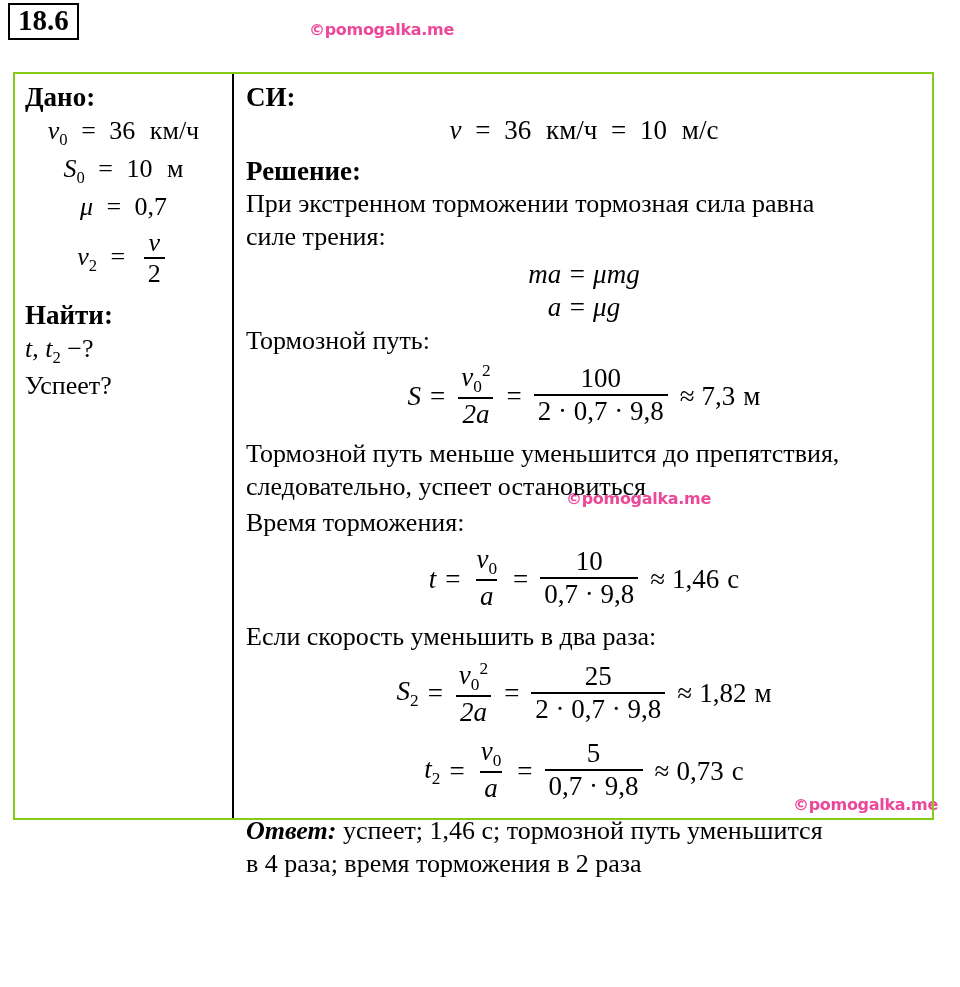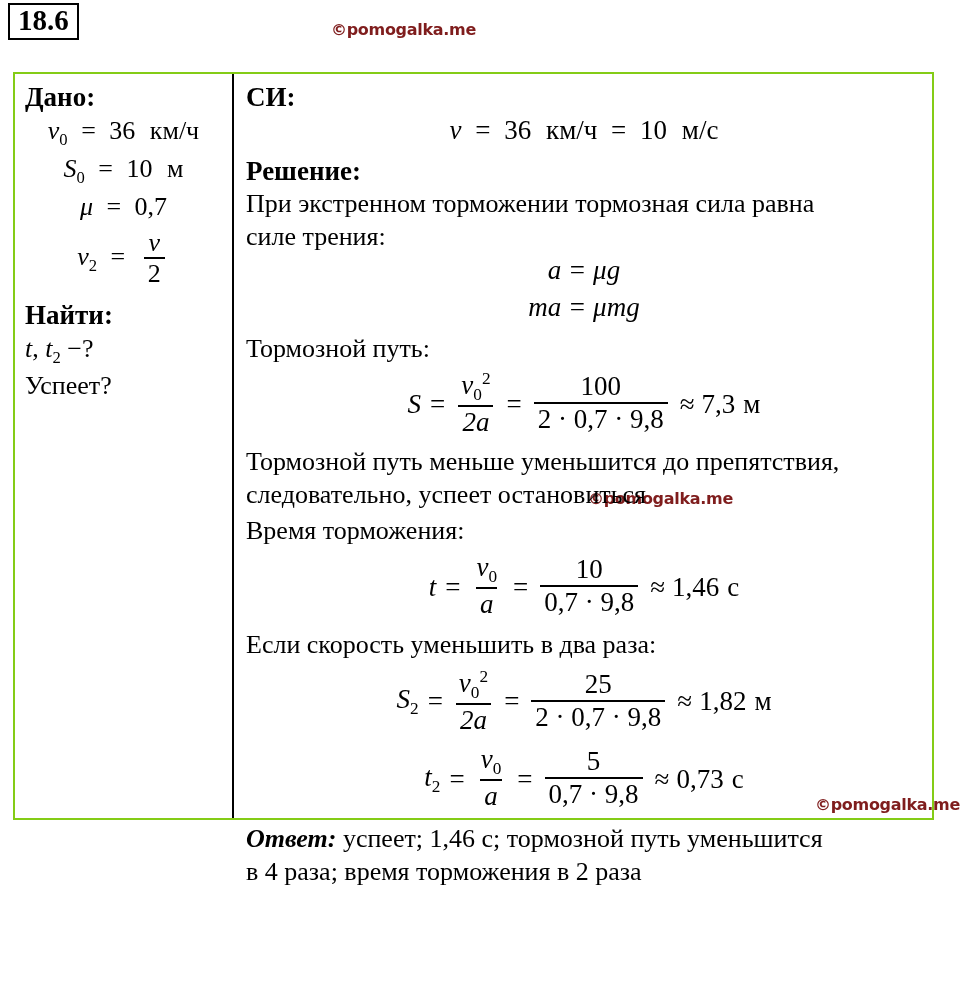--- a/index.html
+++ b/index.html
@@ -30,24 +30,23 @@
     letter-spacing: 0px;
     text-align: center;
   }
 
   
   .watermark {
     position: absolute;
     font-family: "DejaVu Sans", "Liberation Sans", sans-serif;
     font-weight: bold;
     font-size: 16px;
-    color: #7f1d1d;
+    color: #ec4899;
     white-space: nowrap;
     letter-spacing: -0.3px;
-    margin-left: 22px;
   }
   #watermark-top    { left: 309px; top: 20px;  }
   #watermark-mid1   { left: 566px; top: 489px; }
   #watermark-mid2   { left: 793px; top: 795px; }
 
   
   #solution-table {
     position: absolute;
     left: 13px;
     top: 72px;
@@ -219,28 +218,28 @@
       <span class="op">=</span>
       <span class="upright">10</span>
       <span class="unit">м/с</span>
     </div>
 
     <div class="hdr" style="margin-top:10px;">Решение:</div>
 
     <div class="body-line">При экстренном торможении тормозная сила равна</div>
     <div class="body-line">силе трения:</div>
 
+    <div class="eq-block" style="margin-top:7px;">
+      <span class="math">ma = μmg</span>
+    </div>
     <div class="eq-block" style="margin-top:3px;">
       <span class="math">a = μg</span>
     </div>
-    <div class="eq-block" style="margin-top:7px;">
-      <span class="math">ma = μmg</span>
-    </div>
-
-    <div class="body-line" style="margin-top:10px;">Тормозной путь:</div>
+
+    <div class="body-line" style="margin-top:2px;">Тормозной путь:</div>
 
     <div class="eq-center-row" style="margin-top:6px;">
       <span class="math lbl">S</span>
       <span class="op">=</span>
       <span class="frac">
         <span class="num math"><span>v</span><sub>0</sub><sup>2</sup></span>
         <span class="den math">2a</span>
       </span>
       <span class="op">=</span>
       <span class="frac">

